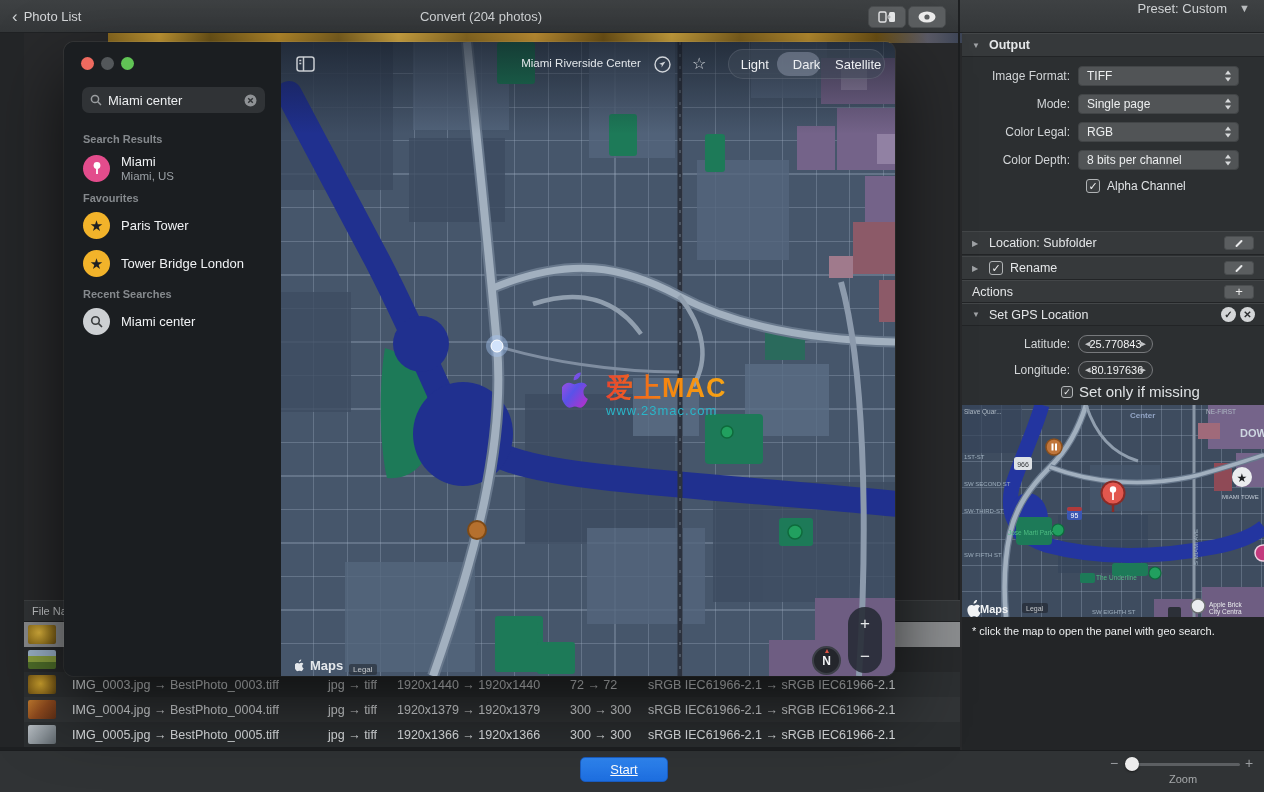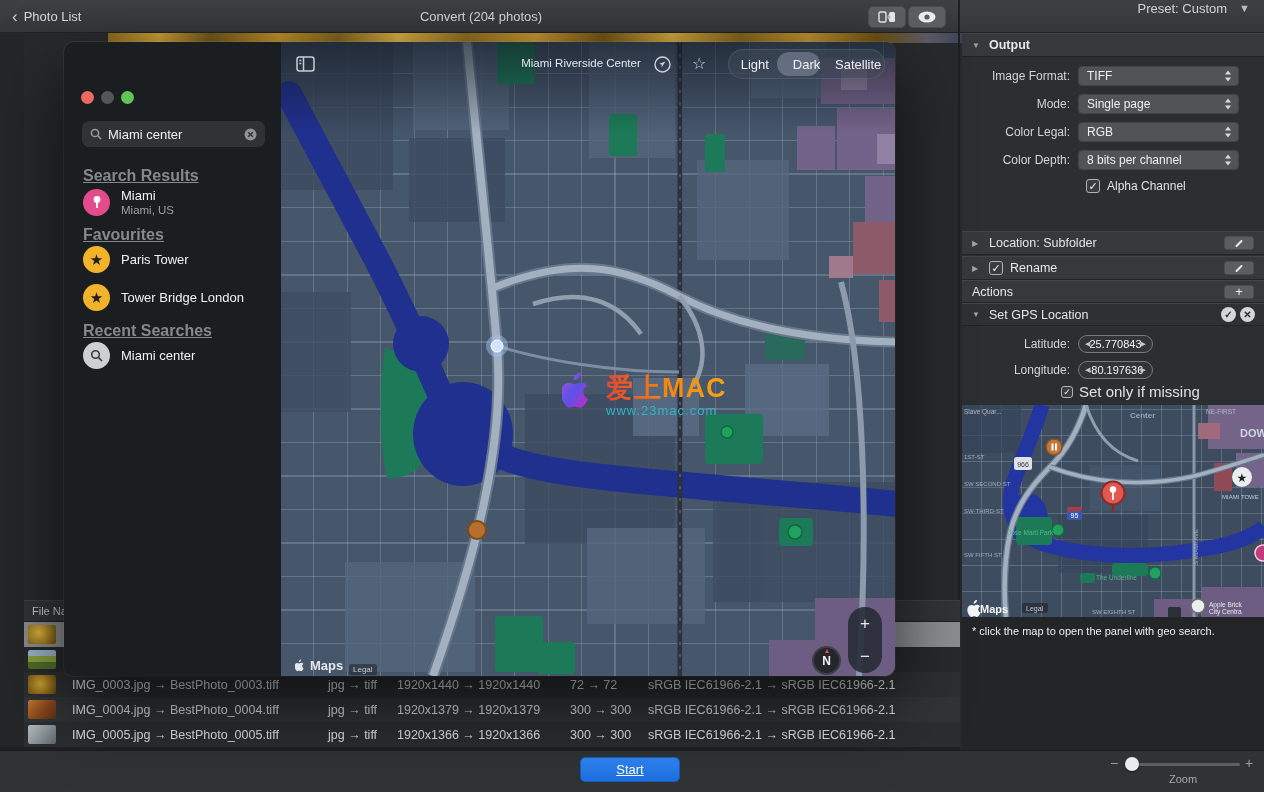--- a/index.html
+++ b/index.html
@@ -28,21 +28,21 @@
   .trow .thumb { position:absolute; left:4px; top:3px; width:28px; height:19px; border-radius:2px; }
   .trow .c-file { position:absolute; left:40px;margin-left:8px; }
   .trow .c-fmt { position:absolute; left:296px;margin-left:8px; }
   .trow .c-dim { position:absolute; left:373px; }
   .trow .c-dpi { position:absolute; left:546px; }
   .trow .c-prof { position:absolute; left:624px; }
   .tbl-footline { left:0; top:747px; width:960px; height:3px; background:#1e2022; }
 
   
   .bottombar { left:0; top:750px; width:1264px; height:42px; background:#303335; border-top:1px solid #1b1d1f; }
-  .start-btn { left:580px; top:757px; width:100px; height:25px; background:linear-gradient(#2f86f2,#1d6ee0); border:1px solid #1a5cc0; border-radius:5px; color:#fff; display:flex; align-items:center; justify-content:center; font-size:13px;text-decoration:underline; }
+  .start-btn { left:580px; top:757px; width:88px; height:25px; background:linear-gradient(#2f86f2,#1d6ee0); border:1px solid #1a5cc0; border-radius:5px; color:#fff; display:flex; align-items:center; justify-content:center; font-size:13px;text-decoration:underline; }
   .zoomslider { color:#9a9da0; }
   .zs-track { left:1126px; top:763px; width:114px; height:3px; background:#5c5f62; border-radius:2px; }
   .zs-knob { left:1125px; top:757px; width:14px; height:14px; border-radius:50%; background:#ececec; box-shadow:0 1px 2px rgba(0,0,0,.5); }
   .zs-minus { left:1110px; top:755px; font-size:14px; }
   .zs-plus { left:1245px; top:755px; font-size:14px; }
   .zs-label { left:1150px; top:773px; width:66px; text-align:center; font-size:11px; color:#a6a9ab; }
 
   
   .panel { left:962px; top:33px; width:302px; height:717px; background:#2c2f31; }
   .sec { position:absolute; left:0; width:302px; background:#36393b; border-top:1px solid #434648; border-bottom:1px solid #222426; display:flex; align-items:center; padding:0 10px; color:#e4e6e8; font-size:12.5px; gap:7px; }
@@ -58,25 +58,25 @@
   .chip { position:absolute; width:30px; height:14px; background:#5b5e60; border:1px solid #4a4d4f; border-radius:3px; display:flex; align-items:center; justify-content:center; }
   .pencil { width:2px; height:9px; background:#e8e9ea; transform:rotate(45deg); border-radius:1px; }
   .circle-btn { position:absolute; width:15px; height:15px; border-radius:50%; background:#d4d6d8; color:#2b2d2f; font-size:10px; line-height:15px; text-align:center; font-weight:bold; }
   .stepper { position:relative; width:75px; height:18px; border:1px solid #77797c; background:#323537; border-radius:9px; display:flex; align-items:center; justify-content:center; color:#f2f3f4; font-size:11px; }
   .stepper .ar { position:absolute; top:3.5px; font-size:7px; color:#c2c4c6; }
   .note { position:absolute; left:10px; color:#eceeef; font-size:11px; }
   .panel-lower { position:absolute; left:0; top:584px; width:302px; height:133px; background:#232527; }
 
   
   .mapwin { left:64px; top:42px; width:831px; height:634px; border-radius:10px; overflow:hidden; background:#1b1e21; box-shadow:0 30px 70px rgba(0,0,0,.65), 0 0 0 1px rgba(255,255,255,.07); z-index:50; }
-  .mw-side { position:absolute; left:0; top:0; width:217px; height:634px; background:#1b1e21;margin-top:34px; }
+  .mw-side { position:absolute; left:0; top:0; width:217px; height:634px; background:#1b1e21; }
   .tlight { position:absolute; top:15px; width:13px; height:13px; border-radius:50%; }
   .mw-search { position:absolute; left:18px; top:45px; width:183px; height:26px; background:#303336; border-radius:7px; display:flex; align-items:center; padding:0 8px; gap:6px; }
   .mw-search .q { color:#eceef0; font-size:13px; flex:1; }
-  .mw-sechead { position:absolute; left:19px; font-size:16px; font-weight:bold; color:#85898d;text-decoration:underline; }
+  .mw-sechead { position:absolute; left:19px; font-size:11px; font-weight:bold; color:#85898d; }
   .mw-item { position:absolute; left:19px; display:flex; align-items:center; gap:11px; }
   .mw-ico { width:27px; height:27px; border-radius:50%; display:flex; align-items:center; justify-content:center; flex:none; }
   .mw-title { color:#f0f2f4; font-size:13px; }
   .mw-sub { color:#9aa0a5; font-size:11.5px; margin-top:1px; }
 
   .mw-map { position:absolute; left:217px; top:0; width:614px; height:634px; background-color:#46566b;
     background-image:
       repeating-linear-gradient(90deg, transparent 0 32px, rgba(160,175,195,.33) 32px 33.5px),
       repeating-linear-gradient(0deg, transparent 0 32px, rgba(160,175,195,.33) 32px 33.5px);
     overflow:hidden; }

